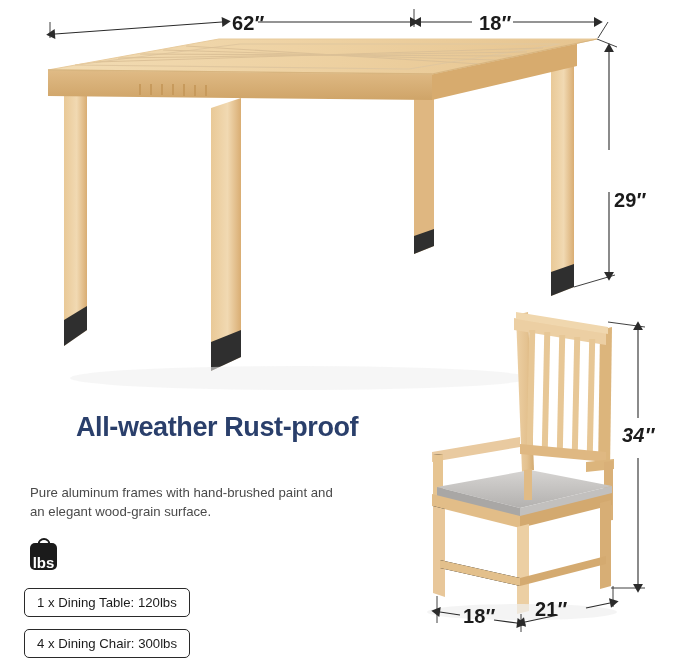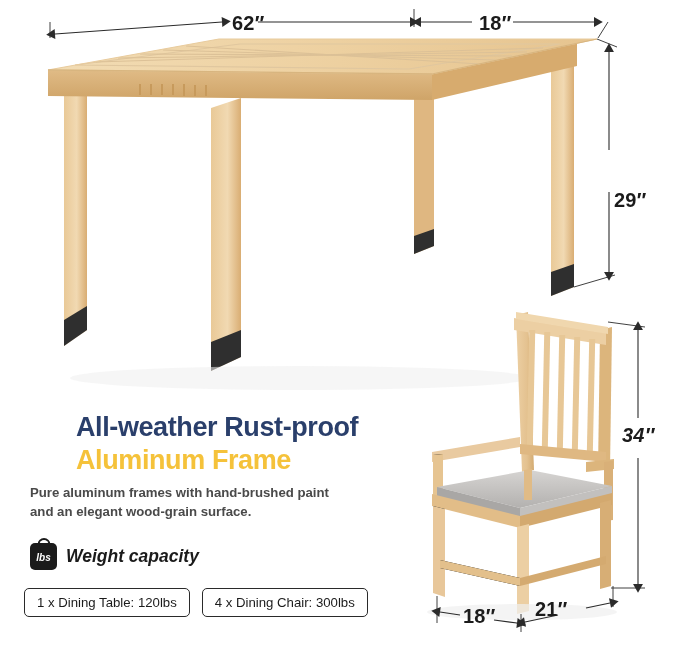--- a/index.html
+++ b/index.html
@@ -50,21 +50,21 @@
     white-space: nowrap;
   }
   .subtext {
     position: absolute;
     left: 30px;
     top: 483px;
     width: 310px;
     font-size: 13.2px;
     line-height: 1.45;
     color: #4a4a4a;
-    font-weight: 700;
+    font-weight: 400;
   }
 
   
   .weight-row {
     position:absolute;
     left: 30px;
     top: 543px;
     display:flex;
     align-items:center;
     gap: 9px;
@@ -78,36 +78,35 @@
   }
   .lbs-badge .handle {
     position:absolute;
     top:-5px; left:50%; transform:translateX(-50%);
     width: 13px; height: 9px;
     border: 2.2px solid #1b1b1b;
     border-bottom: none;
     border-radius: 7px 7px 0 0;
   }
   .lbs-badge .txt {
-    color:#fff; font-size:10px; font-weight:700; line-height:1;
-    padding-bottom: 7px;
-    font-style: italic;
+    color:#fff; font-size:15px; font-weight:700; line-height:1;
   }
   .weight-title {
     font-size: 17.5px;
     font-weight: 700;
     font-style: italic;
     color:#1b1b1b;
   }
   .pills {
     position:absolute;
     left: 24px;
     top: 588px;
     display:flex;
     gap: 12px;
+    flex-direction: column;
   }
   .pill {
     border: 1.4px solid #2a2a2a;
     border-radius: 5px;
     padding: 6px 12px;
     font-size: 13.2px;
     color:#1b1b1b;
     background:#fff;
     white-space:nowrap;
   }
@@ -287,31 +286,29 @@
 
   <div class="dim" style="left:232px; top:12px;">62″</div>
   <div class="dim" style="left:479px; top:12px;">18″</div>
   <div class="dim" style="left:614px; top:153px;margin-top:36px;">29″</div>
   <div class="dim" style="left:622px; top:424px;font-style:italic;">34″</div>
   <div class="dim" style="left:463px; top:605px;">18″</div>
   <div class="dim" style="left:535px; top:598px;">21″</div>
 
   <div class="headline">
     <div class="l1">All-weather Rust-proof</div>
-    <div class="l2">Aluminum Frame</div>
   </div>
 
   <div class="subtext">Pure aluminum frames with hand-brushed paint and an elegant wood-grain surface.</div>
 
   <div class="weight-row">
     <div class="lbs-badge">
       <div class="handle"></div>
       <div class="txt">lbs</div>
     </div>
-    <div class="weight-title">Weight capacity</div>
   </div>
 
   <div class="pills">
     <div class="pill">1 x Dining Table: 120lbs</div>
     <div class="pill">4 x Dining Chair: 300lbs</div>
   </div>
 
 </div>
 
 </body></html>

